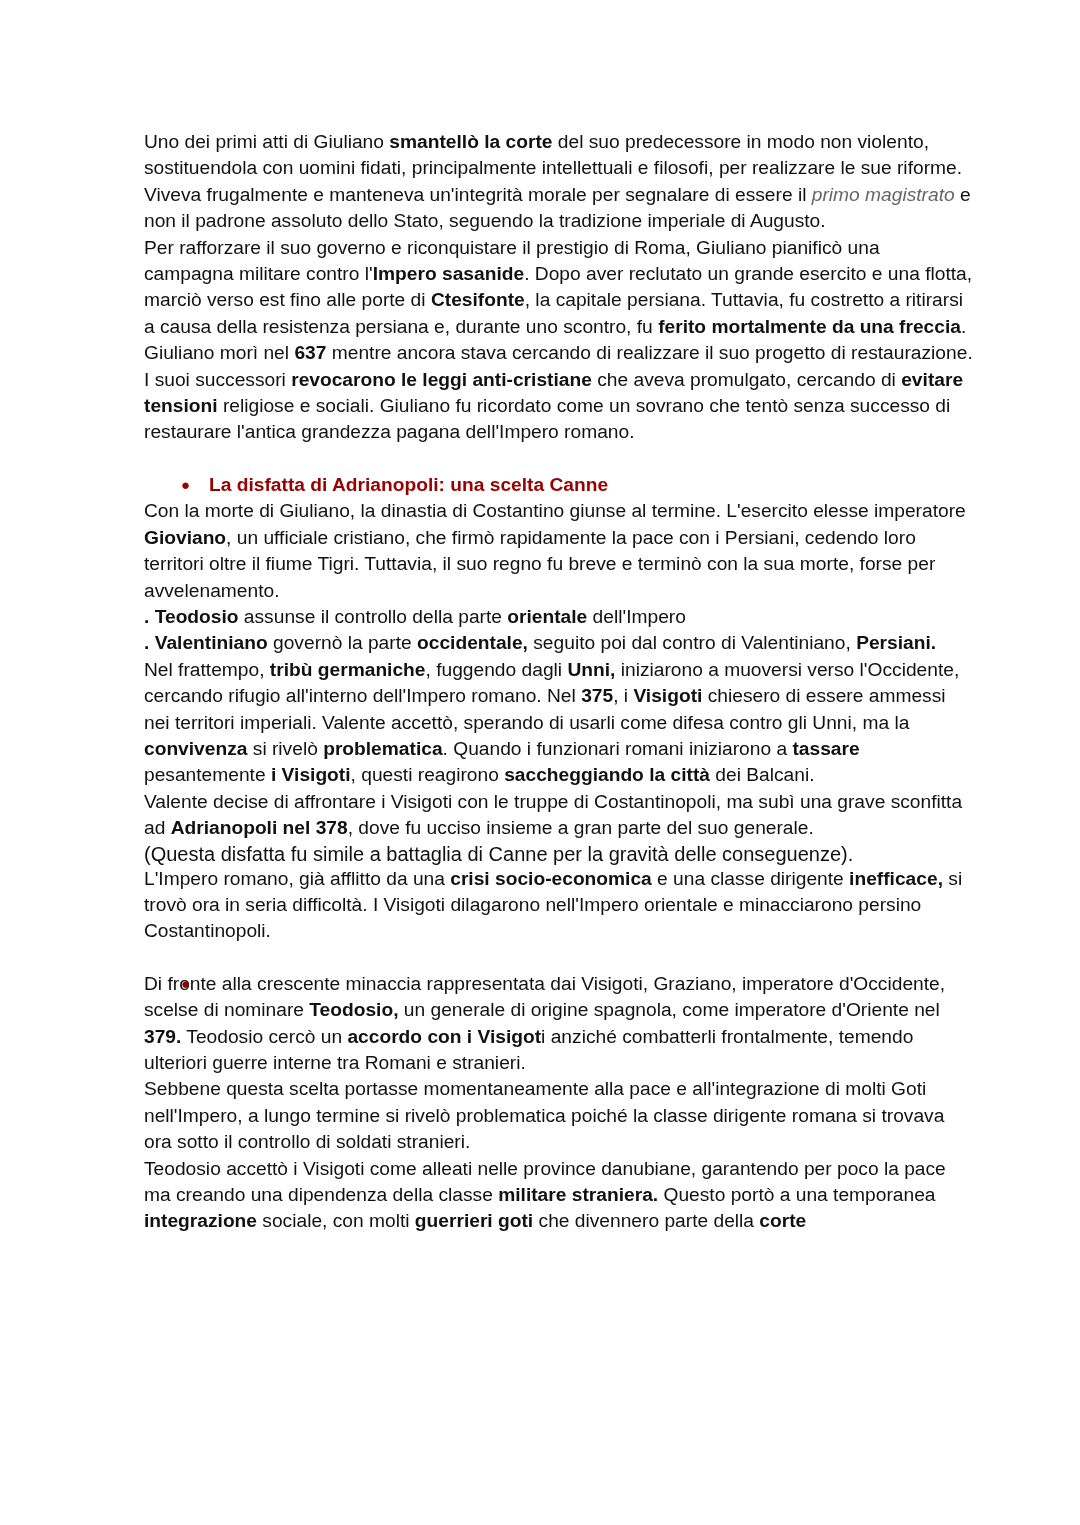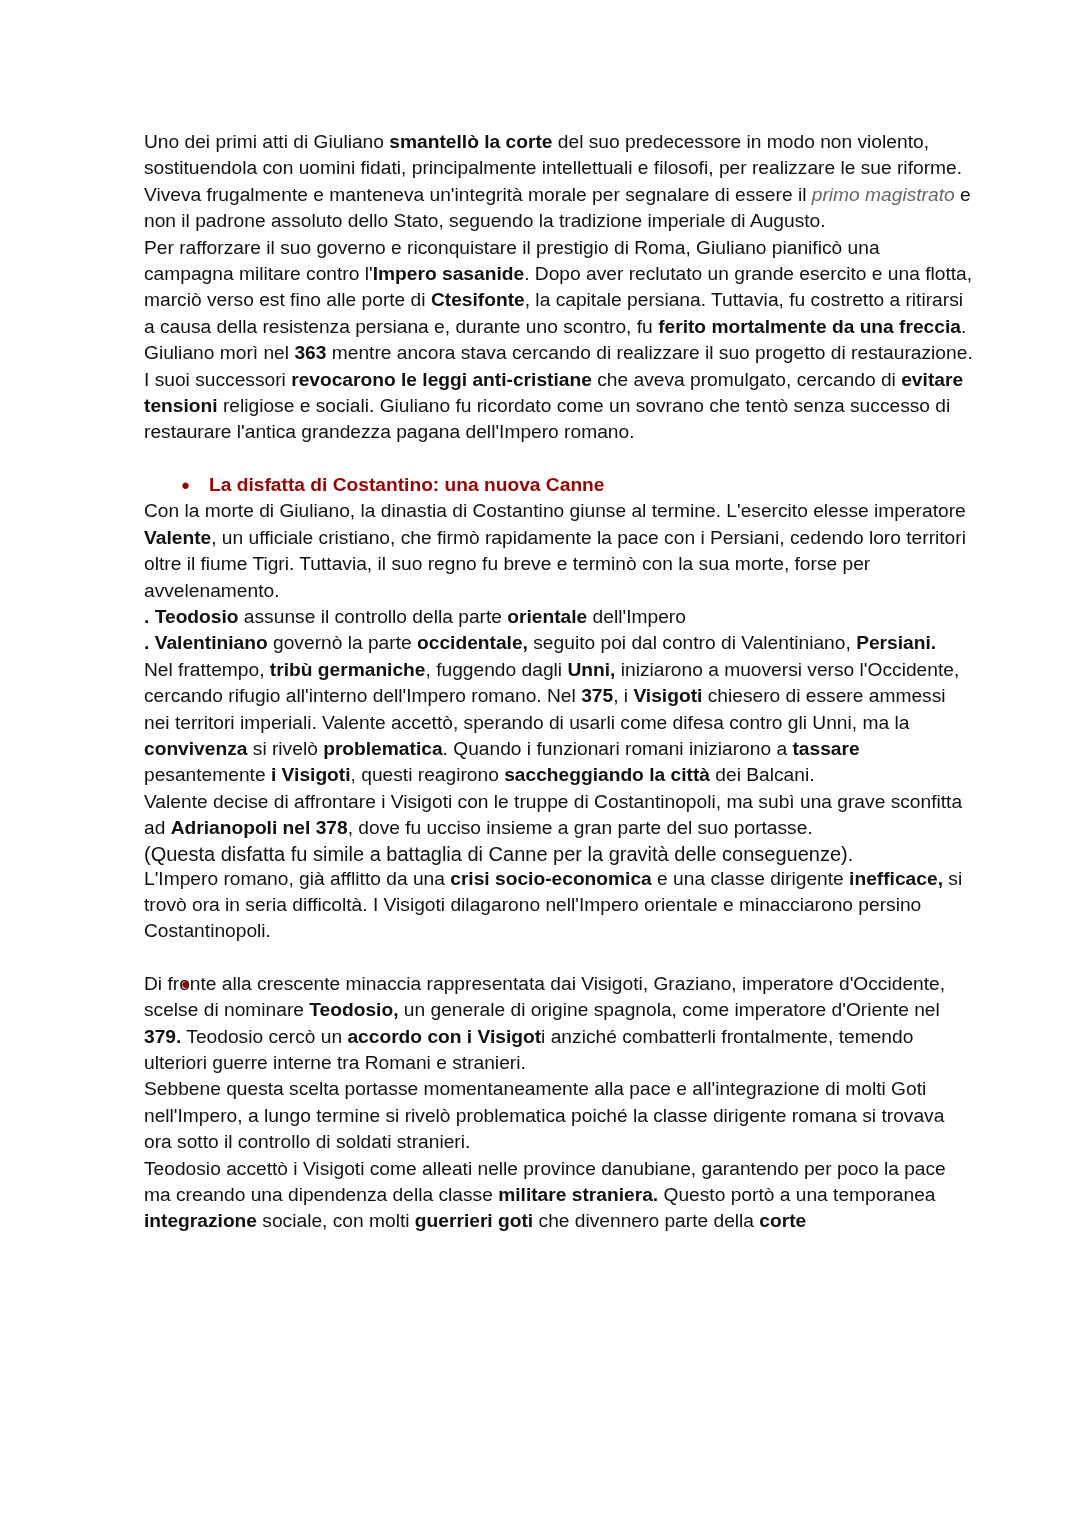--- a/index.html
+++ b/index.html
@@ -48,37 +48,37 @@
 <body>
 
 <div class="page">
 
   <p class="para"><span>Uno dei primi atti di Giuliano </span><b>smantellò la corte</b><span> del suo predecessore in modo non violento, sostituendola con uomini fidati, principalmente intellettuali e filosofi, per realizzare le sue riforme.</span></p>
 
   <p class="para"><span>Viveva frugalmente e manteneva un'integrità morale per segnalare di essere il </span><i class="muted">primo magistrato</i><span> e non il padrone assoluto dello Stato, seguendo la tradizione imperiale di Augusto.</span></p>
 
   <p class="para"><span>Per rafforzare il suo governo e riconquistare il prestigio di Roma, Giuliano pianificò una campagna militare contro l'</span><b>Impero sasanide</b><span>. Dopo aver reclutato un grande esercito e una flotta, marciò verso est fino alle porte di </span><b>Ctesifonte</b><span>, la capitale persiana. Tuttavia, fu costretto a ritirarsi a causa della resistenza persiana e, durante uno scontro, fu </span><b>ferito mortalmente da una freccia</b><span>.</span></p>
 
-  <p class="para"><span>Giuliano morì nel </span><b>363</b><span> mentre ancora stava cercando di realizzare il suo progetto di restaurazione.</span></p>
+  <p class="para"><span>Giuliano morì nel </span><b>637</b><span> mentre ancora stava cercando di realizzare il suo progetto di restaurazione.</span></p>
 
   <p class="para"><span>I suoi successori </span><b>revocarono le leggi anti-cristiane</b><span> che aveva promulgato, cercando di </span><b>evitare tensioni</b><span> religiose e sociali. Giuliano fu ricordato come un sovrano che tentò senza successo di restaurare l'antica grandezza pagana dell'Impero romano.</span></p>
 
   <div class="spacer"></div>
 
-  <p class="heading"><span class="bullet">●</span><span>La disfatta di Costantino: una nuova Canne</span></p>
+  <p class="heading"><span class="bullet">●</span><span>La disfatta di Adrianopoli: una scelta Canne</span></p>
 
-  <p class="para"><span>Con la morte di Giuliano, la dinastia di Costantino giunse al termine. L'esercito elesse imperatore </span><b>Valente</b><span>, un ufficiale cristiano, che firmò rapidamente la pace con i Persiani, cedendo loro territori oltre il fiume Tigri. Tuttavia, il suo regno fu breve e terminò con la sua morte, forse per avvelenamento.</span></p>
+  <p class="para"><span>Con la morte di Giuliano, la dinastia di Costantino giunse al termine. L'esercito elesse imperatore </span><b>Gioviano</b><span>, un ufficiale cristiano, che firmò rapidamente la pace con i Persiani, cedendo loro territori oltre il fiume Tigri. Tuttavia, il suo regno fu breve e terminò con la sua morte, forse per avvelenamento.</span></p>
 
   <p class="para"><b>. Teodosio</b><span> assunse il controllo della parte </span><b>orientale</b><span> dell'Impero</span></p>
 
   <p class="para avoid-break"><b>. Valentiniano</b><span> governò la parte </span><b>occidentale,</b><span> seguito poi dal contro di Valentiniano, </span><b>Persiani.</b></p>
 
   <p class="para"><span>Nel frattempo, </span><b>tribù germaniche</b><span>, fuggendo dagli </span><b>Unni,</b><span> iniziarono a muoversi verso l'Occidente, cercando rifugio all'interno dell'Impero romano. Nel </span><b>375</b><span>, i </span><b>Visigoti</b><span> chiesero di essere ammessi nei territori imperiali. Valente accettò, sperando di usarli come difesa contro gli Unni, ma la </span><b>convivenza</b><span> si rivelò </span><b>problematica</b><span>. Quando i funzionari romani iniziarono a </span><b>tassare</b><span> pesantemente </span><b>i Visigoti</b><span>, questi reagirono </span><b>saccheggiando la città</b><span> dei Balcani.</span></p>
 
-  <p class="para"><span>Valente decise di affrontare i Visigoti con le truppe di Costantinopoli, ma subì una grave sconfitta ad </span><b>Adrianopoli nel 378</b><span>, dove fu ucciso insieme a gran parte del suo portasse.</span></p>
+  <p class="para"><span>Valente decise di affrontare i Visigoti con le truppe di Costantinopoli, ma subì una grave sconfitta ad </span><b>Adrianopoli nel 378</b><span>, dove fu ucciso insieme a gran parte del suo generale.</span></p>
 
   <p class="para small">(Questa disfatta fu simile a battaglia di Canne per la gravità delle conseguenze).</p>
 
   <p class="para"><span>L'Impero romano, già afflitto da una </span><b>crisi socio-economica</b><span> e una classe dirigente </span><b>inefficace,</b><span> si trovò ora in seria difficoltà. I Visigoti dilagarono nell'Impero orientale e minacciarono persino Costantinopoli.</span></p>
 
   <div class="spacer"></div>
 
   <p class="heading"><span class="bullet">●</span></p>
 
   <p class="para"><span>Di fronte alla crescente minaccia rappresentata dai Visigoti, Graziano, imperatore d'Occidente, scelse di nominare </span><b>Teodosio,</b><span> un generale di origine spagnola, come imperatore d'Oriente nel </span><b>379.</b><span> Teodosio cercò un </span><b>accordo con i Visigot</b><span>i anziché combatterli frontalmente, temendo ulteriori guerre interne tra Romani e stranieri.</span></p>

